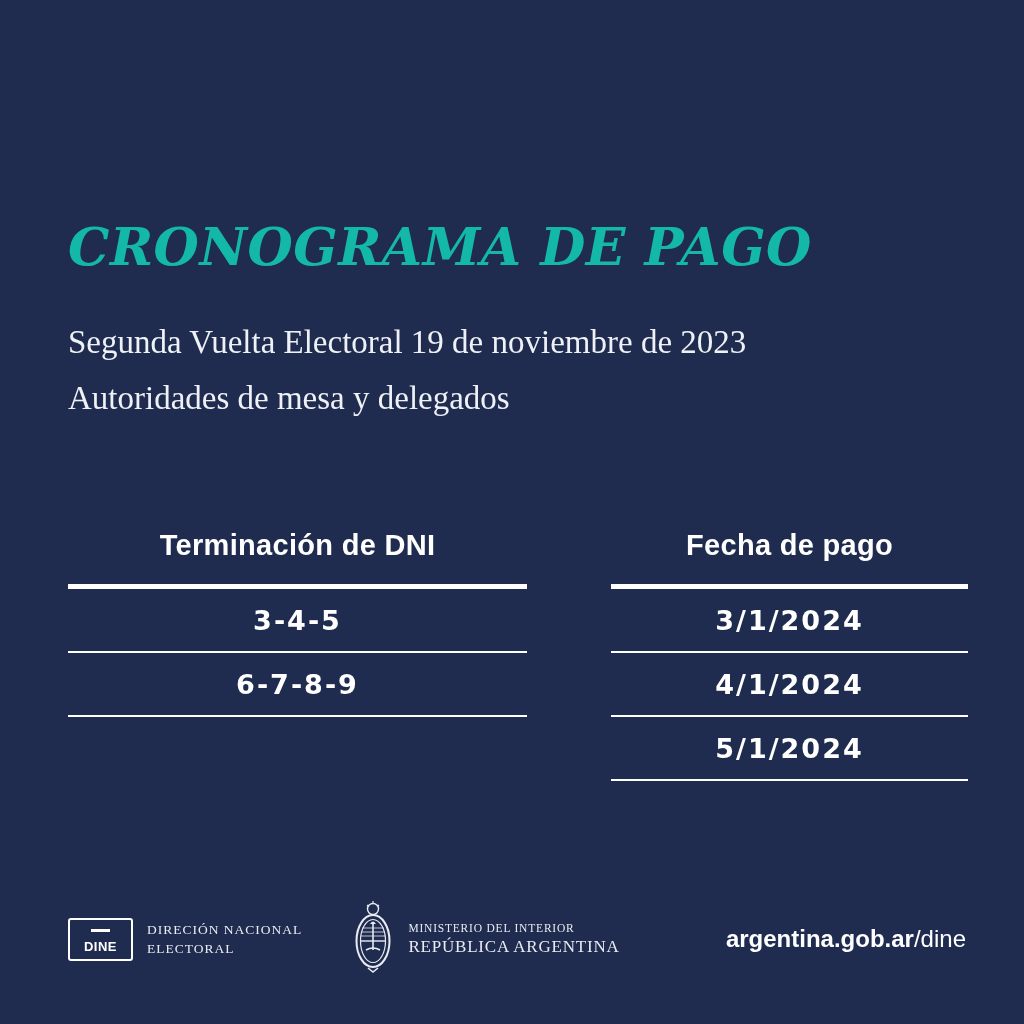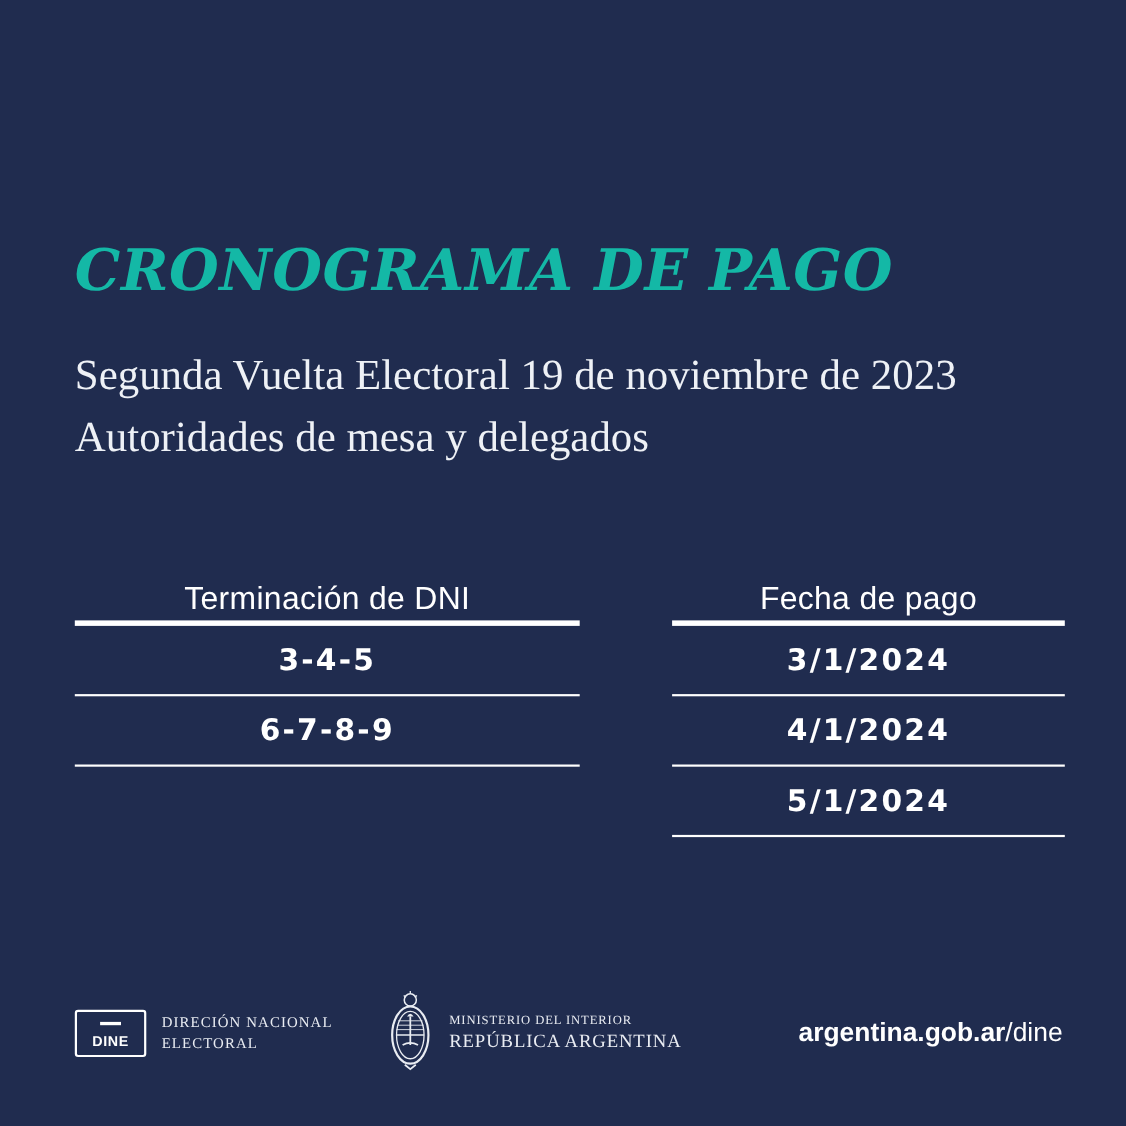--- a/index.html
+++ b/index.html
@@ -23,44 +23,44 @@
     letter-spacing: 0.5px;
     color: #14b8a6;
     white-space: nowrap;
     font-style: italic;
   }
   .subtitle {
     position: absolute;
     left: 68px; top: 314px;
     font-family: "Liberation Serif", serif;
     font-weight: 400;
-    font-size: 39px;
+    font-size: 33px;
     line-height: 56px;
     color: #eef1f6;
     white-space: nowrap;
   }
 
   
   .pay-table {
     position: absolute;
     left: 68px; top: 530px;
     width: 900px;
     display: flex;
     justify-content: space-between;
   }
   .col { display: flex; flex-direction: column; }
   .col-left  { width: 459px; }
   .col-right { width: 357px; }
   .col-header {
     font-family: "Liberation Sans", sans-serif;
-    font-weight: 400;
+    font-weight: 700;
     font-size: 29px;
     text-align: center;
     line-height: 30px;
-    padding-bottom: 4px;
+    padding-bottom: 24px;
     border-bottom: 5px solid #ffffff;
     letter-spacing: 0.3px;
   }
   .row {
     height: 64px;
     display: flex;
     align-items: center;
     justify-content: center;
     border-bottom: 2px solid #ffffff;
     font-family: "DejaVu Sans", sans-serif;

